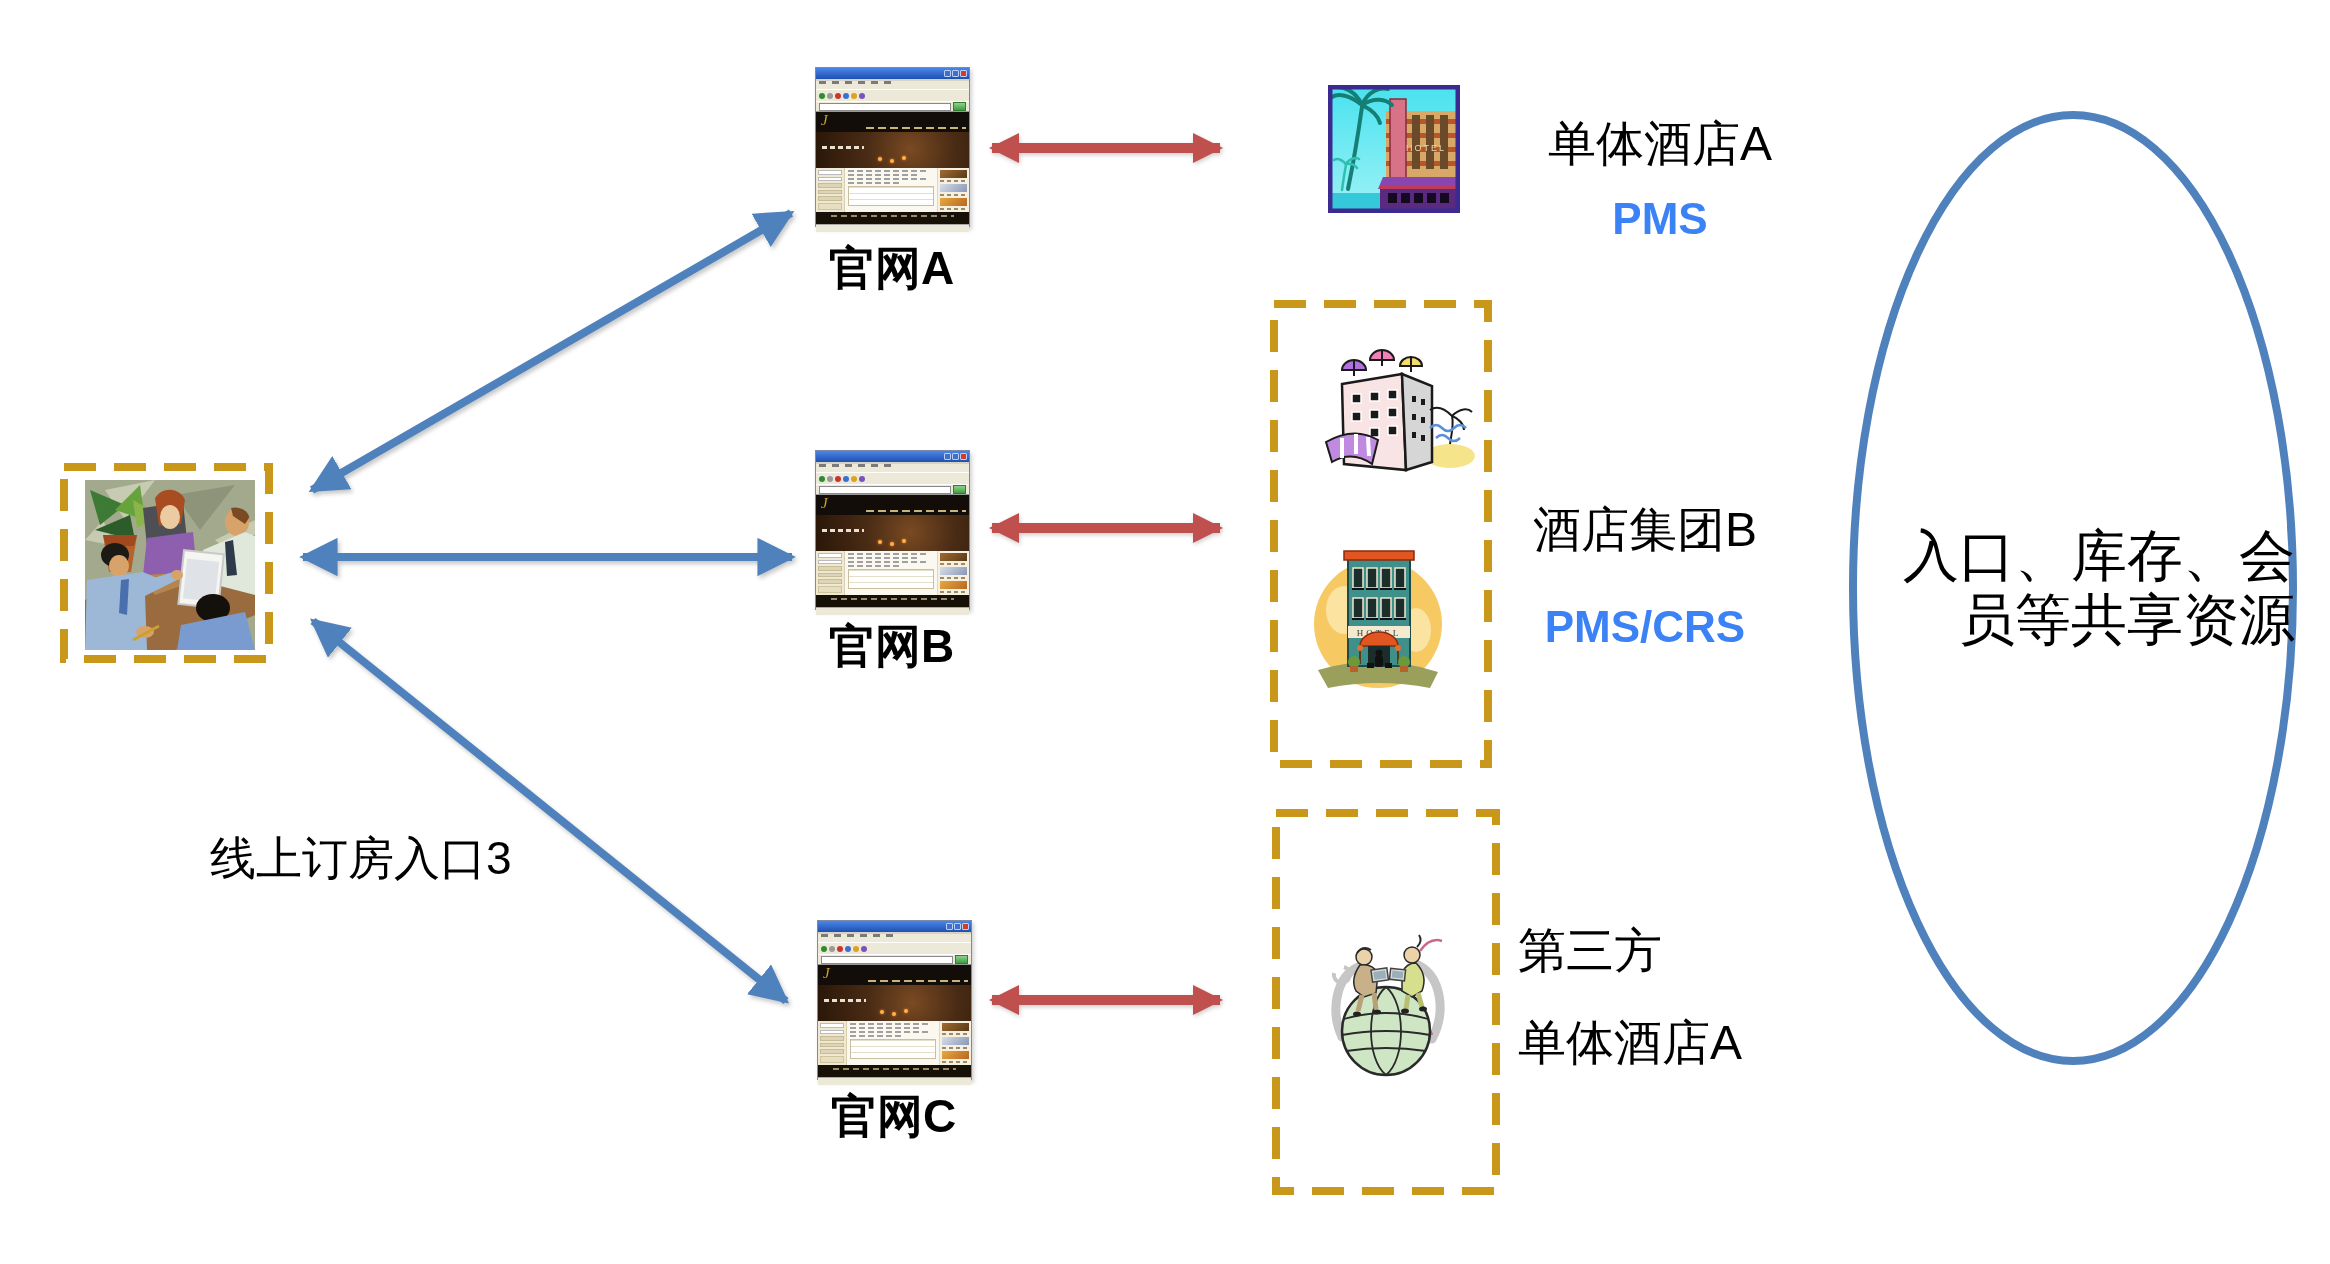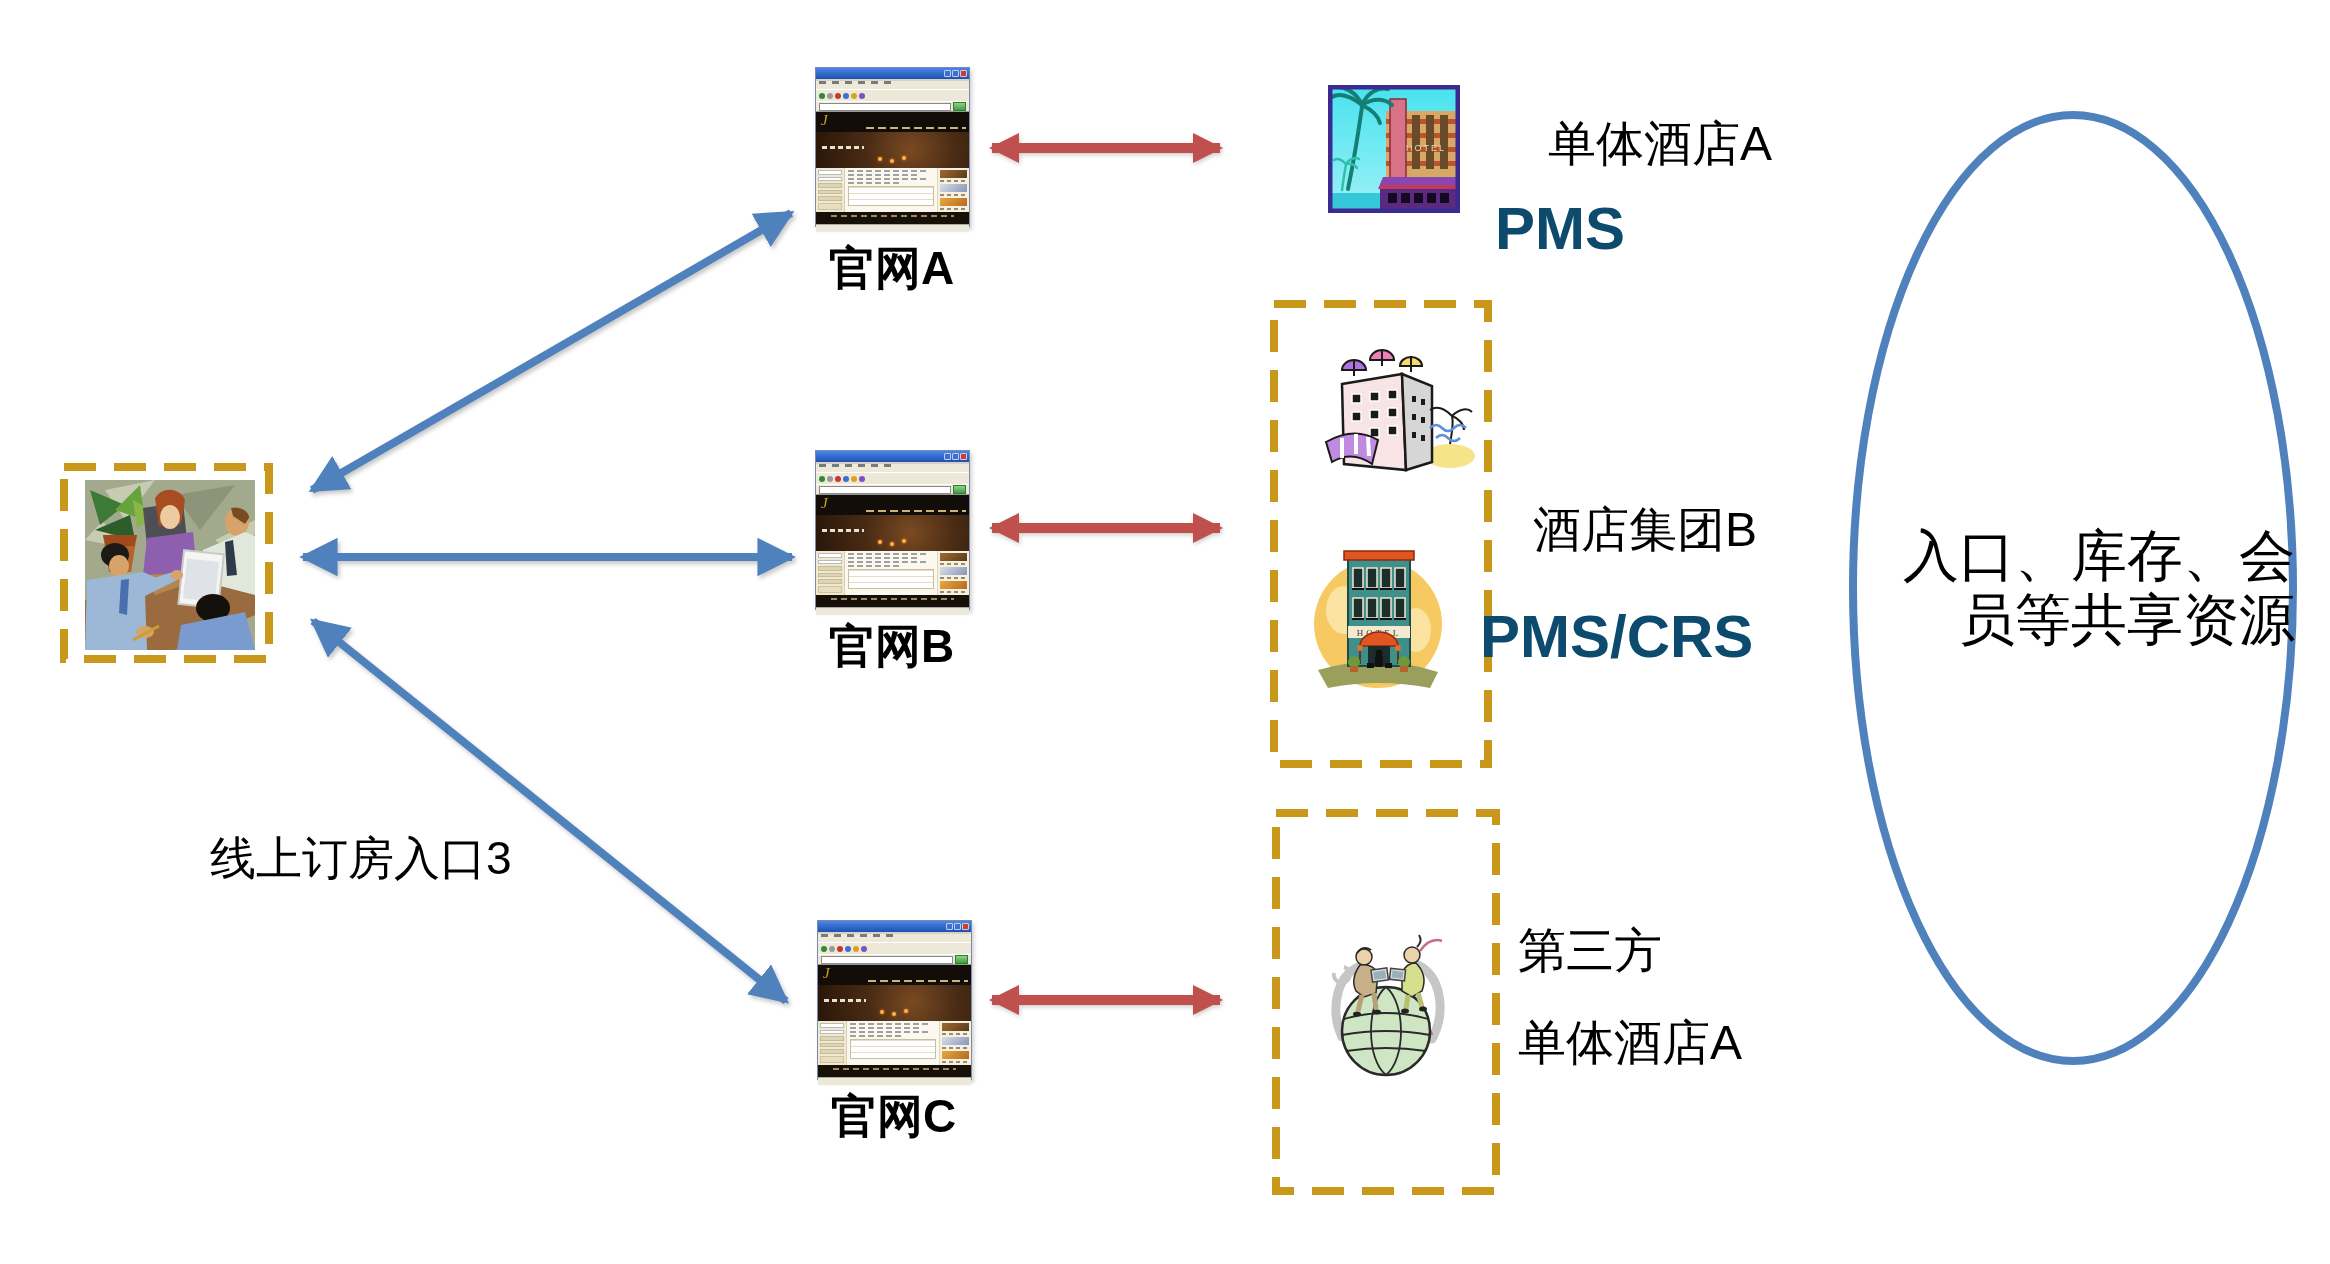--- a/index.html
+++ b/index.html
@@ -3,21 +3,21 @@
 <meta charset="utf-8">
 <style>
   html,body{margin:0;padding:0;background:#fff;}
   #canvas{position:relative;width:2330px;height:1264px;background:#ffffff;overflow:hidden;
           font-family:"Liberation Sans",sans-serif;color:#000;}
   #connector-layer{position:absolute;left:0;top:0;}
   .lbl{position:absolute;font-size:46px;white-space:nowrap;}
   .site-lbl{position:absolute;width:153px;text-align:center;font-size:46px;font-weight:bold;}
   .clip{position:absolute;}
   .prov-name{position:absolute;width:330px;text-align:center;font-size:48px;white-space:nowrap;}
-  .prov-sys{position:absolute;width:330px;font-size:60px;font-weight:bold;color:#0c4a6e;white-space:nowrap;}
+  .prov-sys{position:absolute;width:330px;text-align:center;font-size:44px;font-weight:bold;color:#3b82f6;white-space:nowrap;}
   .provC{position:absolute;font-size:48px;line-height:92px;white-space:nowrap;}
   .ellipse-text{position:absolute;left:1851px;top:524px;width:444px;text-align:right;
                 font-size:56px;line-height:64px;}
   .customer-lbl{position:absolute;left:64px;top:688px;width:205px;text-align:center;font-size:46px;}
 
   
   .browser{position:absolute;width:153px;height:158px;background:#d6d2c6;border:1px solid #7a8aa8;
            box-shadow:2px 3px 4px rgba(0,0,0,.18);}
   .b-title{height:11px;background:linear-gradient(180deg,#4a86e8,#1e50b0);display:flex;align-items:center;
            justify-content:flex-end;gap:1px;padding:0 2px;}

